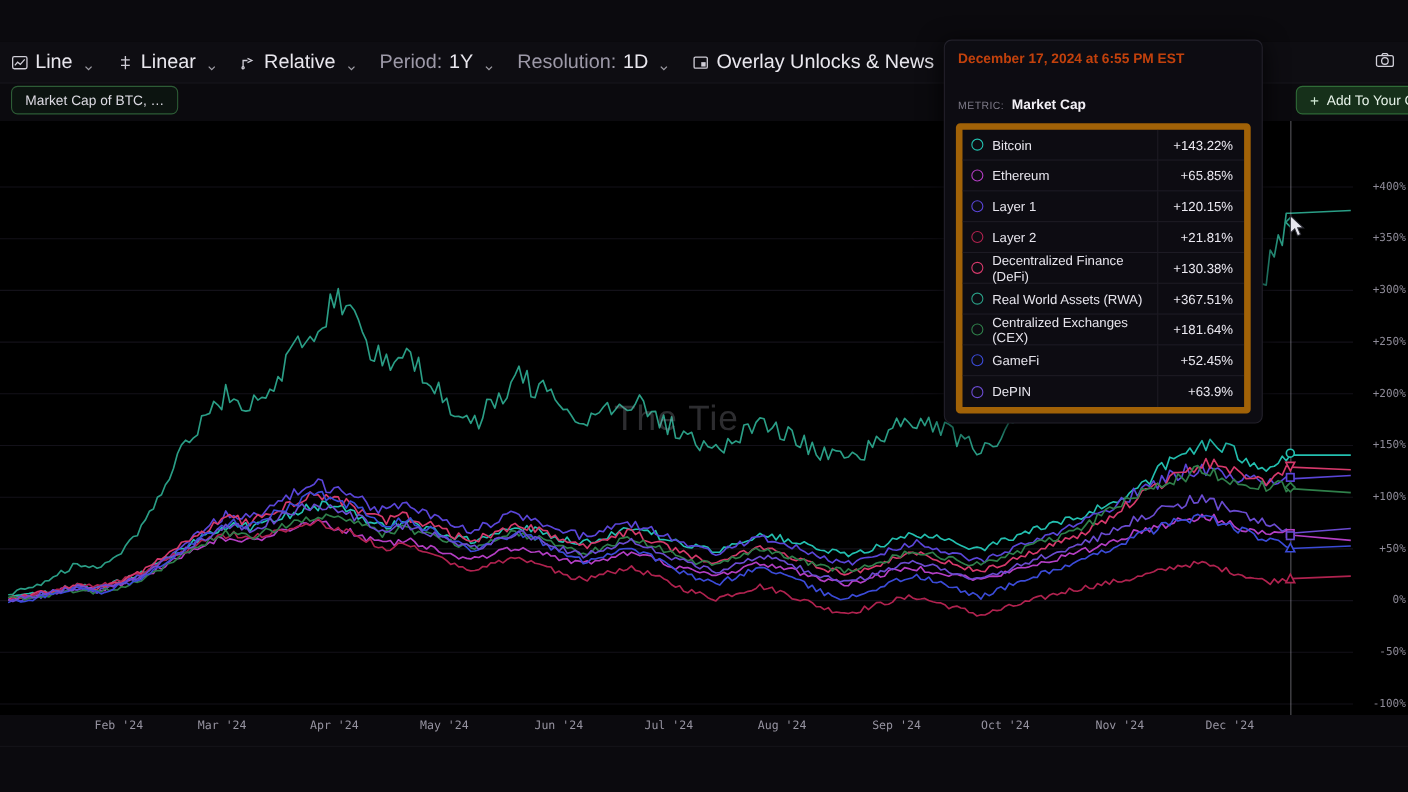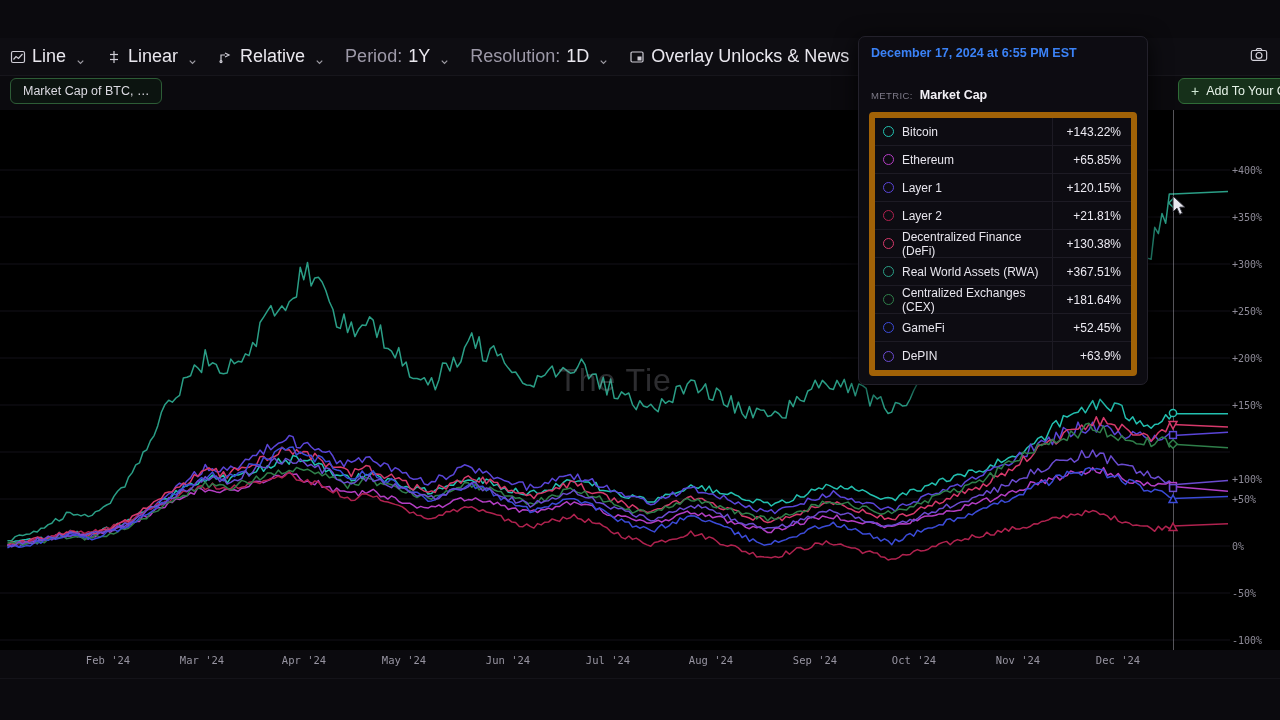--- a/index.html
+++ b/index.html
@@ -99,21 +99,21 @@
     font-size: 32px;
     letter-spacing: 1px;
     pointer-events: none;
     font-family: "Liberation Sans", sans-serif;
   }
 
   
   .yaxis { position: absolute; left: 1232px; top: 110px; width: 48px; height: 540px; }
   .ytick {
     position: absolute; left: 0; width: 46px;
-    color: #8d8a97; font-size: 10px; text-align: left;
+    color: #8d8a97; font-size: 10px; text-align: right;
     transform: translateY(-50%);
     font-family: "DejaVu Sans Mono", monospace;
   }
 
   
   .xaxis { position: absolute; left: 0; top: 650px; width: 1280px; height: 24px; }
   .xtick {
     position: absolute; top: 4px;
     color: #9794a1; font-size: 10.5px;
     transform: translateX(-50%);
@@ -127,21 +127,21 @@
     left: 858px; top: 36px;
     width: 290px;
     background: #0d0c12;
     border: 1px solid #23212b;
     border-radius: 7px;
     box-shadow: 0 4px 22px rgba(0,0,0,.85);
     padding: 9px 10px 8px 10px;
     z-index: 40;
   }
   .tt-date {
-    color: #3b82f6; font-size: 12.5px; font-weight: bold;
+    color: #c2410c; font-size: 12.5px; font-weight: bold;
     padding-left: 2px;
   }
   .tt-metric {
     display: flex; align-items: baseline; gap: 7px;
     margin-bottom: 10px; padding-left: 2px; margin-top: 28px;
   }
   .tt-metric .k { color: #7e7b89; font-size: 9.5px; letter-spacing: .4px; text-transform: uppercase; }
   .tt-metric .v { color: #f2f0f6; font-size: 12.5px; font-weight: bold; }
 
   .tt-table { border: 6px solid #a16207; border-radius: 4px; overflow: hidden; }
@@ -365,21 +365,21 @@
         </svg></div>
     </div>
 
   <div class="yaxis" id="yaxis">
       <div class="ytick" style="top: 60px;">+400%</div>
       <div class="ytick" style="top: 107px;">+350%</div>
       <div class="ytick" style="top: 154px;">+300%</div>
       <div class="ytick" style="top: 201px;">+250%</div>
       <div class="ytick" style="top: 248px;">+200%</div>
       <div class="ytick" style="top: 295px;">+150%</div>
-      <div class="ytick" style="top: 342px; margin-top: 27px;">+100%</div>
+      <div class="ytick" style="top: 342px;">+100%</div>
       <div class="ytick" style="top: 389px;">+50%</div>
       <div class="ytick" style="top: 436px;">0%</div>
       <div class="ytick" style="top: 483px;">-50%</div>
       <div class="ytick" style="top: 530px;">-100%</div>
     </div>
 
   <div class="xaxis" id="xaxis">
       <div class="xtick" style="left: 108px;">Feb '24</div>
       <div class="xtick" style="left: 202px;">Mar '24</div>
       <div class="xtick" style="left: 304px;">Apr '24</div>

